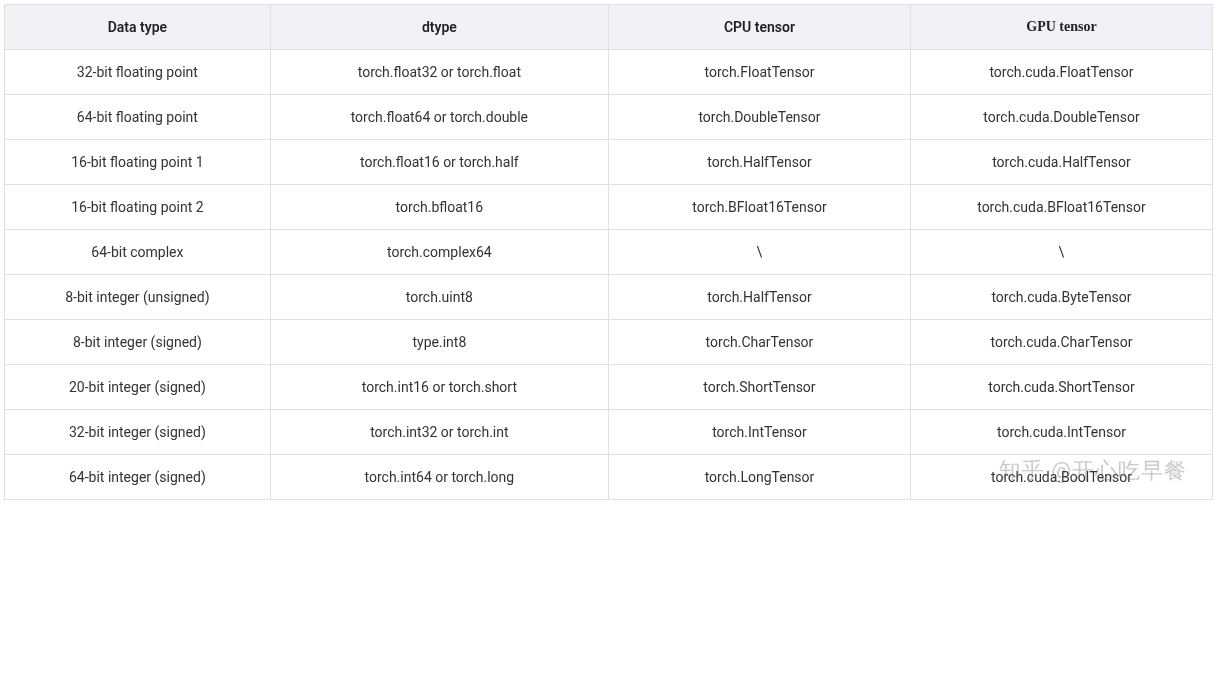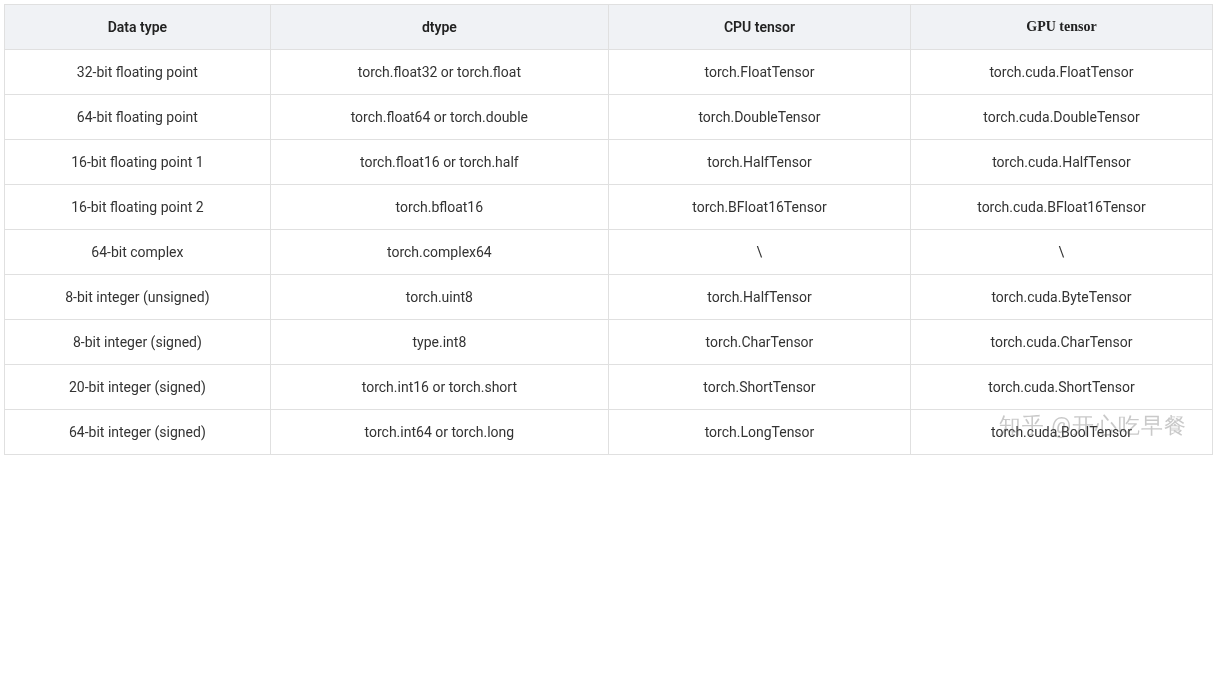--- a/index.html
+++ b/index.html
@@ -102,20 +102,26 @@
       <td>torch.CharTensor</td>
       <td>torch.cuda.CharTensor</td>
     </tr>
     <tr>
       <td>20-bit integer (signed)</td>
       <td>torch.int16 or torch.short</td>
       <td>torch.ShortTensor</td>
       <td>torch.cuda.ShortTensor</td>
     </tr>
     <tr>
+      <td>32-bit integer (signed)</td>
+      <td>torch.int32 or torch.int</td>
+      <td>torch.IntTensor</td>
+      <td>torch.cuda.IntTensor</td>
+    </tr>
+    <tr>
       <td>64-bit integer (signed)</td>
       <td>torch.int64 or torch.long</td>
       <td>torch.LongTensor</td>
       <td>torch.cuda.BoolTensor</td>
     </tr>
   </tbody>
 </table>
 
 <div class="watermark">知乎 @开心吃早餐</div>
 

